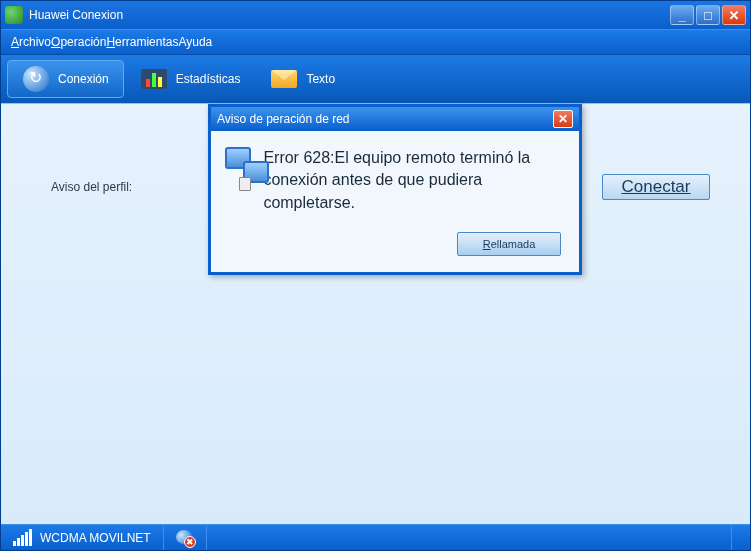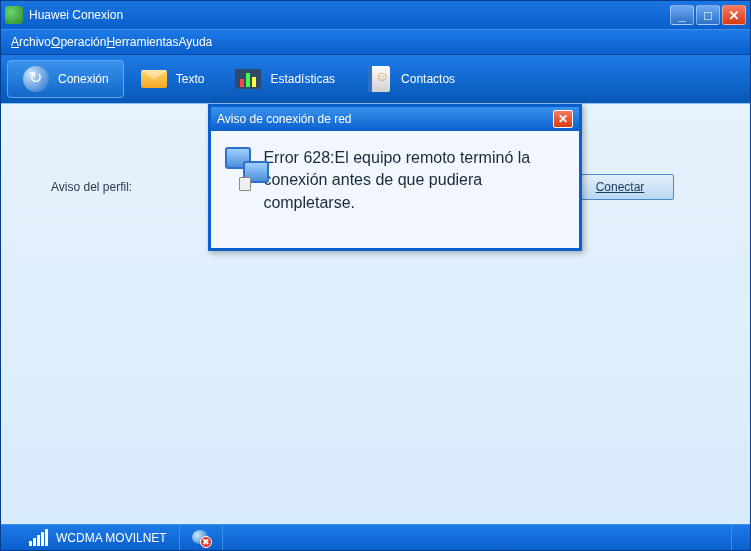--- a/index.html
+++ b/index.html
@@ -33,38 +33,38 @@
 .icon-stats span:nth-child(3){height:10px;background:#ff4;}
 .icon-mail { width: 26px; height: 18px; background: linear-gradient(#ffd96b, #f5a623); border-radius: 2px; position: relative; }
 .icon-mail::after{content:"";position:absolute;top:0;left:0;right:0;height:0;border-left:13px solid transparent;border-right:13px solid transparent;border-top:10px solid #fff6;}
 .icon-contacts { width: 22px; height: 26px; background: linear-gradient(#fff, #d0d0d0); border-radius: 2px; border-left: 4px solid #2d6fc9; position: relative; }
 .icon-contacts::after{content:"☺";position:absolute;left:3px;top:2px;color:#e08a3a;font-size:14px;}
 
 .content { flex: 1; background: linear-gradient(#e6f2fd, #d8ebfb); border-top: 1px solid #8fc2f2; position: relative; padding-top: 70px; }
 
 .profile-row { display: flex; align-items: center; gap: 18px; margin-left: 50px; }
 .profile-label { font-size: 12px; color: #2b3a4a; }
-.connect-btn { margin-left: auto; margin-right: 76px; width: 108px; height: 26px; background: linear-gradient(#e4f0fb, #b9d7f3); border: 1px solid #4a89c7; border-radius: 2px; font-size: 12px; color: #1a3a5a; text-decoration: underline; cursor: pointer; }
+.connect-btn { margin-left: auto; margin-right: 40px; width: 108px; height: 26px; background: linear-gradient(#e4f0fb, #b9d7f3); border: 1px solid #4a89c7; border-radius: 2px; font-size: 17px; color: #1a3a5a; text-decoration: underline; cursor: pointer; }
 
 .dialog { position: absolute; left: 207px; top: 0; width: 374px; border: 3px solid #0a5fcc; background: #f1f7fc; box-shadow: 2px 2px 6px rgba(0,0,0,.3); }
 .dialog-title { height: 24px; background: linear-gradient(#3b93ed, #0a5fcc); color: white; font-size: 12px; display: flex; align-items: center; padding: 0 6px; }
 .dialog-title .dtxt { flex: 1; }
 .dialog-close { width: 20px; height: 18px; background: linear-gradient(#f27b63, #d83a0f); border: 1px solid #fff; border-radius: 2px; display: flex; align-items: center; justify-content: center; color: white; font-size: 12px; font-weight: bold; cursor: pointer; }
 .dialog-body { display: flex; padding: 16px 18px 10px 14px; gap: 14px; align-items: flex-start; }
 .net-icon { width: 48px; height: 42px; position: relative; }
 .net-icon .mon { position: absolute; width: 26px; height: 22px; border: 2px solid #2d6fc9; border-radius: 3px; background: linear-gradient(#9fd0ff,#4a8fd9); }
 .net-icon .mon.a { left: 0; top: 0; }
 .net-icon .mon.b { left: 18px; top: 14px; }
 .net-icon .chip { position: absolute; right: -2px; bottom: -2px; width: 12px; height: 14px; background: #eee; border: 1px solid #888; border-radius: 1px; }
 .dialog-msg { font-size: 16px; color: #1a2a3a; line-height: 1.4; }
 .dialog-btns { display: flex; justify-content: flex-end; gap: 16px; padding: 8px 18px 16px; }
 .dbtn { width: 104px; height: 24px; background: linear-gradient(#e4f0fb, #a8cef0); border: 1px solid #4a89c7; border-radius: 2px; font-size: 11px; color: #1a3a5a; cursor: pointer; }
 .dbtn u { text-decoration: underline; }
 
-.statusbar { height: 26px; background: linear-gradient(#1d7ae6, #0a5fcc); border-top: 1px solid #3a8fe8; display: flex; align-items: center; color: white; font-size: 12px; padding-left: 16px; }
+.statusbar { height: 26px; background: linear-gradient(#1d7ae6, #0a5fcc); border-top: 1px solid #3a8fe8; display: flex; align-items: center; color: white; font-size: 12px; }
 .status-seg { display: flex; align-items: center; padding: 0 12px; height: 100%; border-right: 1px solid #3a8fe8; gap: 8px; }
 .signal { display: flex; align-items: flex-end; gap: 1px; }
 .signal span { width: 3px; background: white; }
 .signal span:nth-child(1){height:5px;}
 .signal span:nth-child(2){height:8px;}
 .signal span:nth-child(3){height:11px;}
 .signal span:nth-child(4){height:14px;}
 .signal span:nth-child(5){height:17px;}
 .status-icon2 { width: 18px; height: 16px; position: relative; }
 .status-icon2 .g { width: 16px; height: 14px; background: radial-gradient(circle at 5px 5px,#cce7ff,#1a6bc9); border-radius: 50%; }
@@ -96,61 +96,56 @@
 
   <div class="tabs">
     <div class="tab active">
       <div class="tab-icon">
           <div class="icon-globe"></div>
         </div>
       <span>Conexión</span>
     </div>
     <div class="tab">
       <div class="tab-icon">
-          <div class="icon-mail"></div>
-        </div>
-      <span>Texto</span>
-    </div>
-    <div class="tab">
-      <div class="tab-icon">
           <div class="icon-stats">
             <span></span>
             <span></span>
             <span></span>
           </div>
         </div>
       <span>Estadísticas</span>
     </div>
     <div class="tab">
       <div class="tab-icon">
-          <div class="icon-contacts"></div>
+          <div class="icon-mail"></div>
         </div>
-      <span>Contactos</span>
+      <span>Texto</span>
     </div>
   </div>
 
   <div class="content">
 
     <div class="profile-row">
       <span class="profile-label">Aviso del perfil:</span>
 
       <div class="dialog">
         <div class="dialog-title">
-          <span class="dtxt">Aviso de conexión de red</span>
+          <span class="dtxt">Aviso de peración de red</span>
           <div class="dialog-close">✕</div>
         </div>
         <div class="dialog-body">
           <div class="net-icon">
             <div class="mon a"></div>
               <div class="mon b"></div>
               <div class="chip"></div>
           </div>
           <div class="dialog-msg">Error 628:El equipo remoto terminó la conexión antes de que pudiera completarse.</div>
         </div>
         <div class="dialog-btns">
+          <button class="dbtn"><u>R</u><span>ellamada</span></button>
         </div>
       </div>
 
       <button class="connect-btn">Conectar</button>
     </div>
 
   </div>
 
   <div class="statusbar">
     <div class="status-seg">

